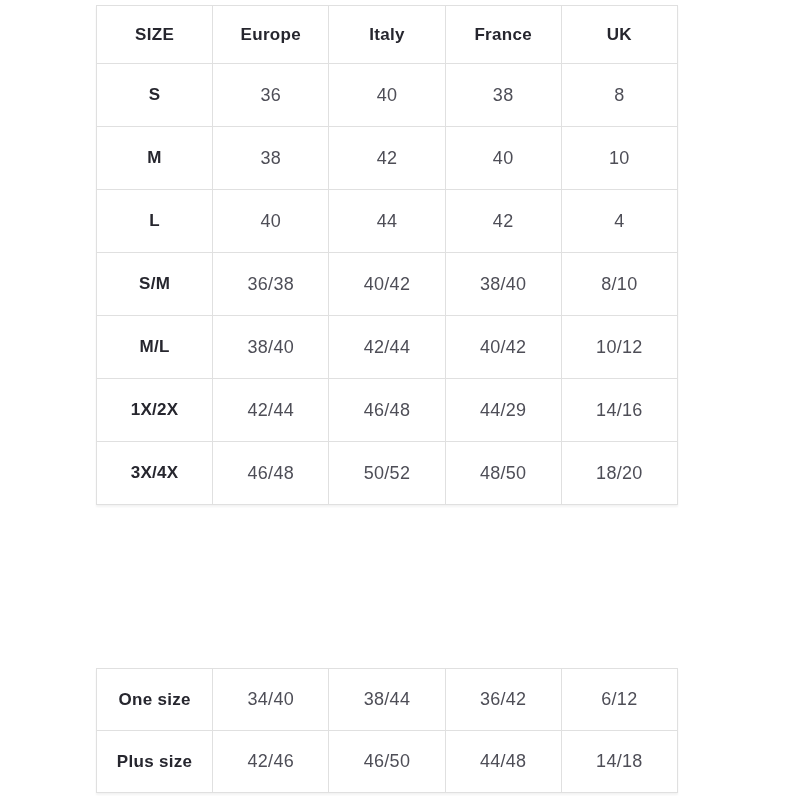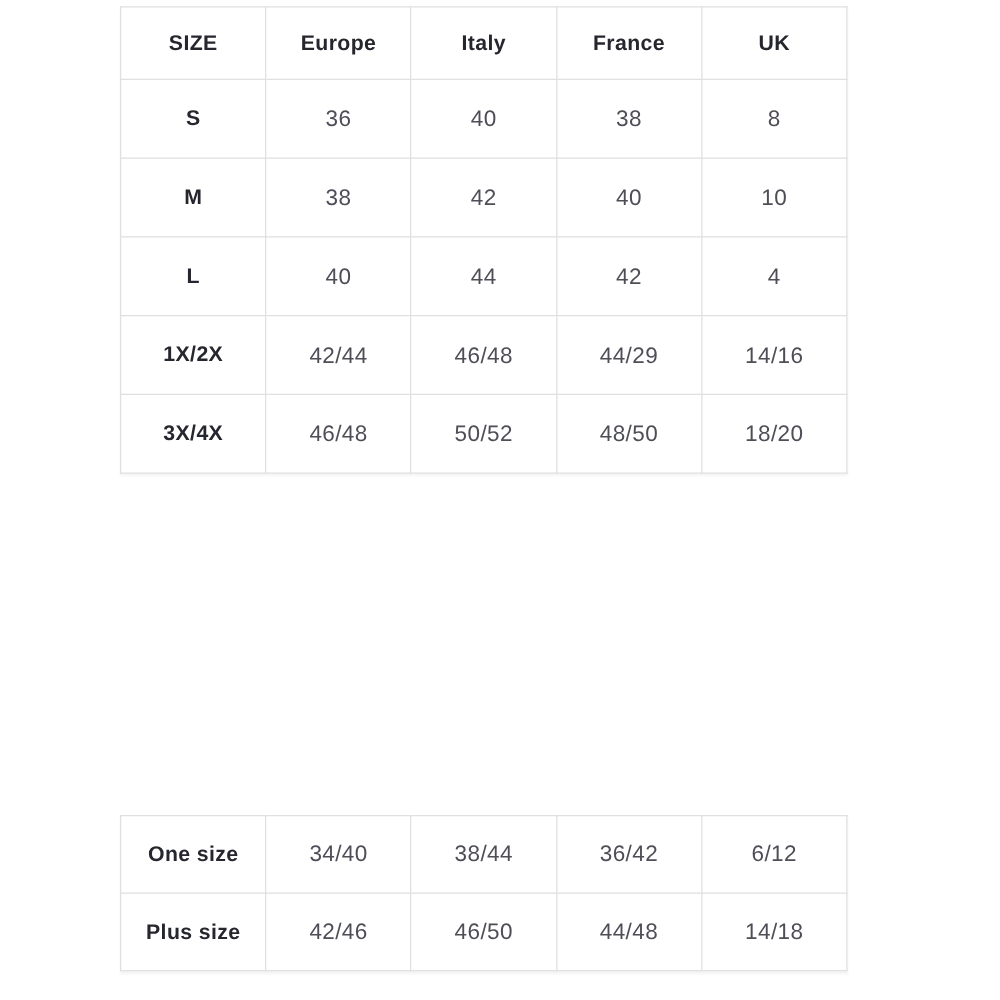--- a/index.html
+++ b/index.html
@@ -19,21 +19,21 @@
     position: absolute;
     left: 96px;
     width: 582px;
     border-collapse: collapse;
     table-layout: fixed;
     background: #ffffff;
     border: 1px solid var(--outer-border, #d6d6d6);
     box-shadow: 0 2px 2px rgba(0,0,0,0.05);
   }
   table.main-table { top: 5px; }
-  table.secondary-table { top: 652px; }
+  table.secondary-table { top: 668px; }
 
   .size-table th, .size-table td {
     border: 1px solid var(--border, #e0e0e0);
     text-align: center;
     vertical-align: middle;
     padding: 0;
     overflow: hidden;
     white-space: nowrap;
   }
   .size-table thead tr { height: 58px; padding-left: 46px; }
@@ -90,20 +90,34 @@
           <td>10</td>
         </tr>
         <tr>
           <th>L</th>
           <td>40</td>
           <td>44</td>
           <td>42</td>
           <td>4</td>
         </tr>
         <tr>
+          <th>S/M</th>
+          <td>36/38</td>
+          <td>40/42</td>
+          <td>38/40</td>
+          <td>8/10</td>
+        </tr>
+        <tr>
+          <th>M/L</th>
+          <td>38/40</td>
+          <td>42/44</td>
+          <td>40/42</td>
+          <td>10/12</td>
+        </tr>
+        <tr>
           <th>1X/2X</th>
           <td>42/44</td>
           <td>46/48</td>
           <td>44/29</td>
           <td>14/16</td>
         </tr>
         <tr>
           <th>3X/4X</th>
           <td>46/48</td>
           <td>50/52</td>

